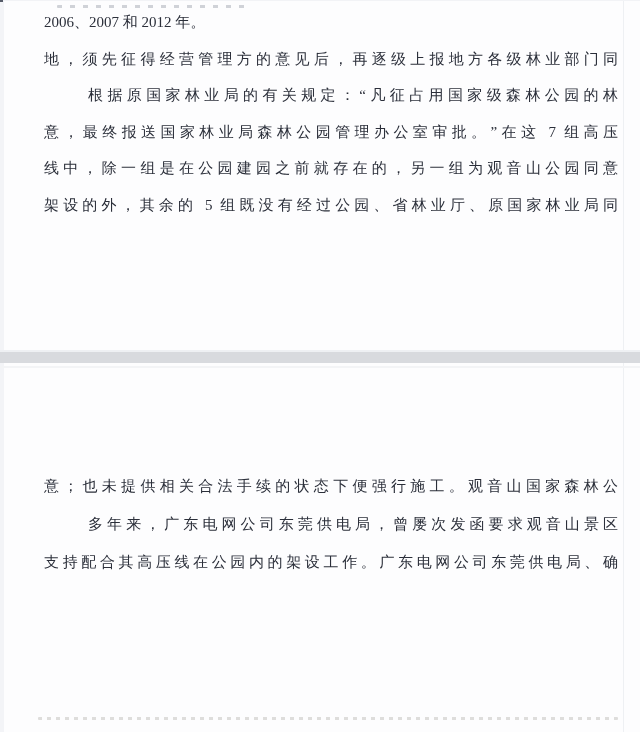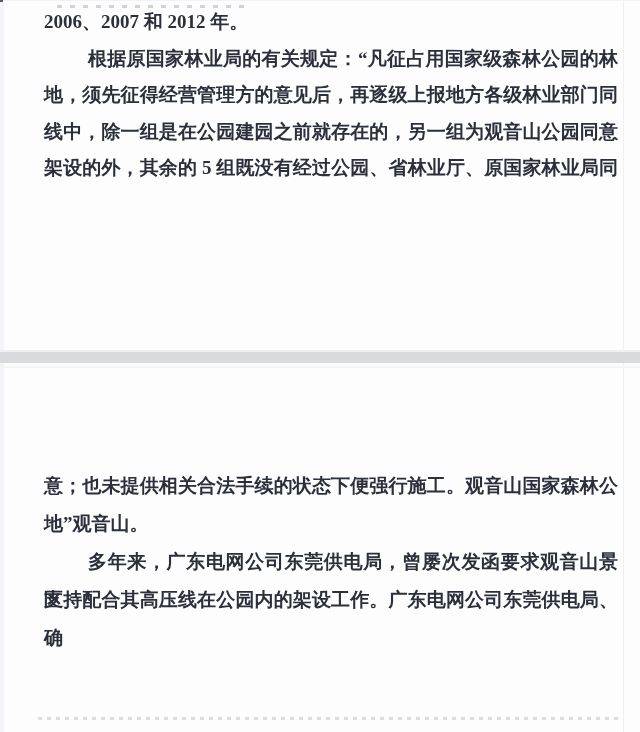--- a/index.html
+++ b/index.html
@@ -27,21 +27,21 @@
   .speckle.top{
     left:57px;top:5px;width:195px;height:3px;
     background:repeating-linear-gradient(90deg,rgba(140,146,158,.40) 0 5px,transparent 5px 13px);
   }
   .speckle.bottom{
     left:38px;top:717px;width:580px;height:3px;
     background:repeating-linear-gradient(90deg,rgba(150,148,140,.30) 0 4px,transparent 4px 9px);
   }
   .block{
     position:absolute;left:44px;width:574px;
-    color:var(--text);font-size:19px;font-weight:700;
+    color:var(--text);font-size:15px;font-weight:400;
   }
   .block-top{top:4px;}
   .block-top .line{line-height:36.6px;height:36.6px;}
   .block-bottom{top:467px;}
   .block-bottom .line{line-height:38px;height:38px;}
   .line{text-align:left;white-space:nowrap;overflow:visible;}
   .line.flush{
     text-align:justify;
     text-align-last:justify;
     -moz-text-align-last:justify;
@@ -59,34 +59,34 @@
 
 <div class="page">
   <div class="left-edge"></div>
   <div class="right-edge-line"></div>
   <div class="top-hairline"></div>
   <div class="corner-speck"></div>
   <div class="speckle top"></div>
 
   <div class="block block-top" id="block-top">
       <div class="line">2006、2007 和 2012 年。</div>
+      <div class="line flush">地，须先征得经营管理方的意见后，再逐级上报地方各级林业部门同</div>
       <div class="line flush indent">根据原国家林业局的有关规定：“凡征占用国家级森林公园的林</div>
-      <div class="line flush">地，须先征得经营管理方的意见后，再逐级上报地方各级林业部门同</div>
+      <div class="line flush">意，最终报送国家林业局森林公园管理办公室审批。”在这 7 组高压</div>
       <div class="line flush">线中，除一组是在公园建园之前就存在的，另一组为观音山公园同意</div>
       <div class="line flush">架设的外，其余的 5 组既没有经过公园、省林业厅、原国家林业局同</div>
     </div>
 
   <div class="seam">
     <div class="seam-top"></div>
     <div class="seam-band"></div>
     <div class="seam-gap"></div>
     <div class="seam-bottom"></div>
   </div>
 
   <div class="block block-bottom" id="block-bottom">
       <div class="line flush">意；也未提供相关合法手续的状态下便强行施工。观音山国家森林公</div>
-      <div class="line">地”观音山。</div>
       <div class="line flush indent">多年来，广东电网公司东莞供电局，曾屡次发函要求观音山景区</div>
       <div class="line flush">支持配合其高压线在公园内的架设工作。广东电网公司东莞供电局、确</div>
     </div>
 
   <div class="speckle bottom"></div>
 </div>
 
 </body></html>

